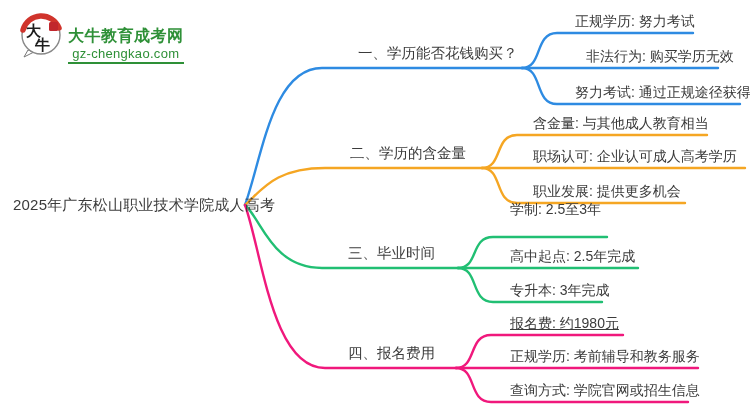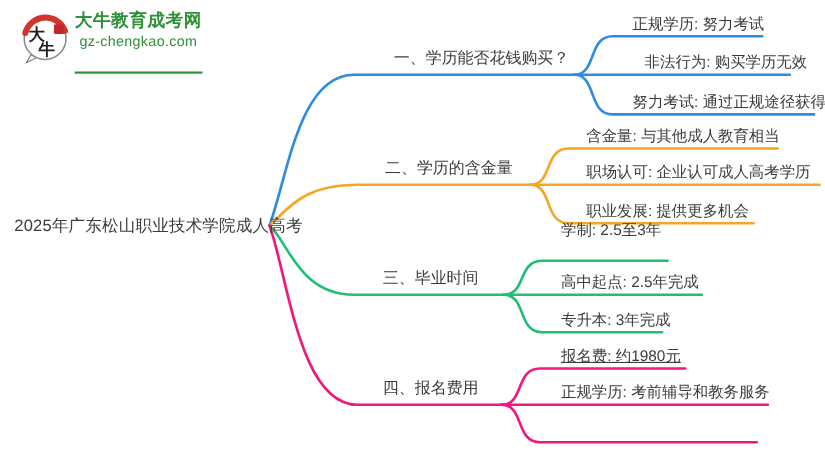--- a/index.html
+++ b/index.html
@@ -22,21 +22,21 @@
   #b2{left:350px;top:144px;}
   #b3{left:348px;top:244px;}
   #b4{left:348px;top:344px;}
   #l11{left:575px;top:12px;}  #l12{left:586px;top:47px;}  #l13{left:575px;top:83px;}
   #l21{left:533px;top:114px;} #l22{left:533px;top:147px;} #l23{left:533px;top:182px;}
   #l31{left:510px;top:200px;} #l32{left:510px;top:247px;} #l33{left:510px;top:281px;text-align:right;}
   #l41{left:510px;top:314px;text-decoration:underline;} #l42{left:510px;top:347px;} #l43{left:510px;top:381px;}
   
   #logo{position:absolute;left:18px;top:10px;display:flex;align-items:flex-start;}
   #logo-icon{width:46px;height:48px;}
-  #logo-text{margin-left:4px;padding-bottom:19px;border-bottom:2px solid var(--logo-green,#2e9037);}
+  #logo-text{margin-left:4px;padding-bottom:0;border-bottom:2px solid var(--logo-green,#2e9037);margin-top:16px;}
   .site-name{font-size:16px;font-weight:bold;color:var(--logo-green,#2e9037);letter-spacing:.5px;line-height:20px;}
   .site-url{font-size:13px;font-weight:normal;color:var(--logo-green,#2e9037);line-height:16px;letter-spacing:.3px;text-align:center;}
 </style>
 </head>
 <body>
 
 <div id="stage">
 
   <svg id="connectors" width="750" height="410" viewBox="0 0 750 410">
 
@@ -90,14 +90,15 @@
   <div id="l21" class="node leaf">含金量: 与其他成人教育相当</div>
   <div id="l22" class="node leaf">职场认可: 企业认可成人高考学历</div>
   <div id="l23" class="node leaf">职业发展: 提供更多机会</div>
 
   <div id="l31" class="node leaf">学制: 2.5至3年</div>
   <div id="l32" class="node leaf">高中起点: 2.5年完成</div>
   <div id="l33" class="node leaf">专升本: 3年完成</div>
 
   <div id="l41" class="node leaf">报名费: 约1980元</div>
   <div id="l42" class="node leaf">正规学历: 考前辅导和教务服务</div>
+  <div id="l43" class="node leaf">查询方式: 学院官网或招生信息</div>
 
 </div>
 
 </body></html>

